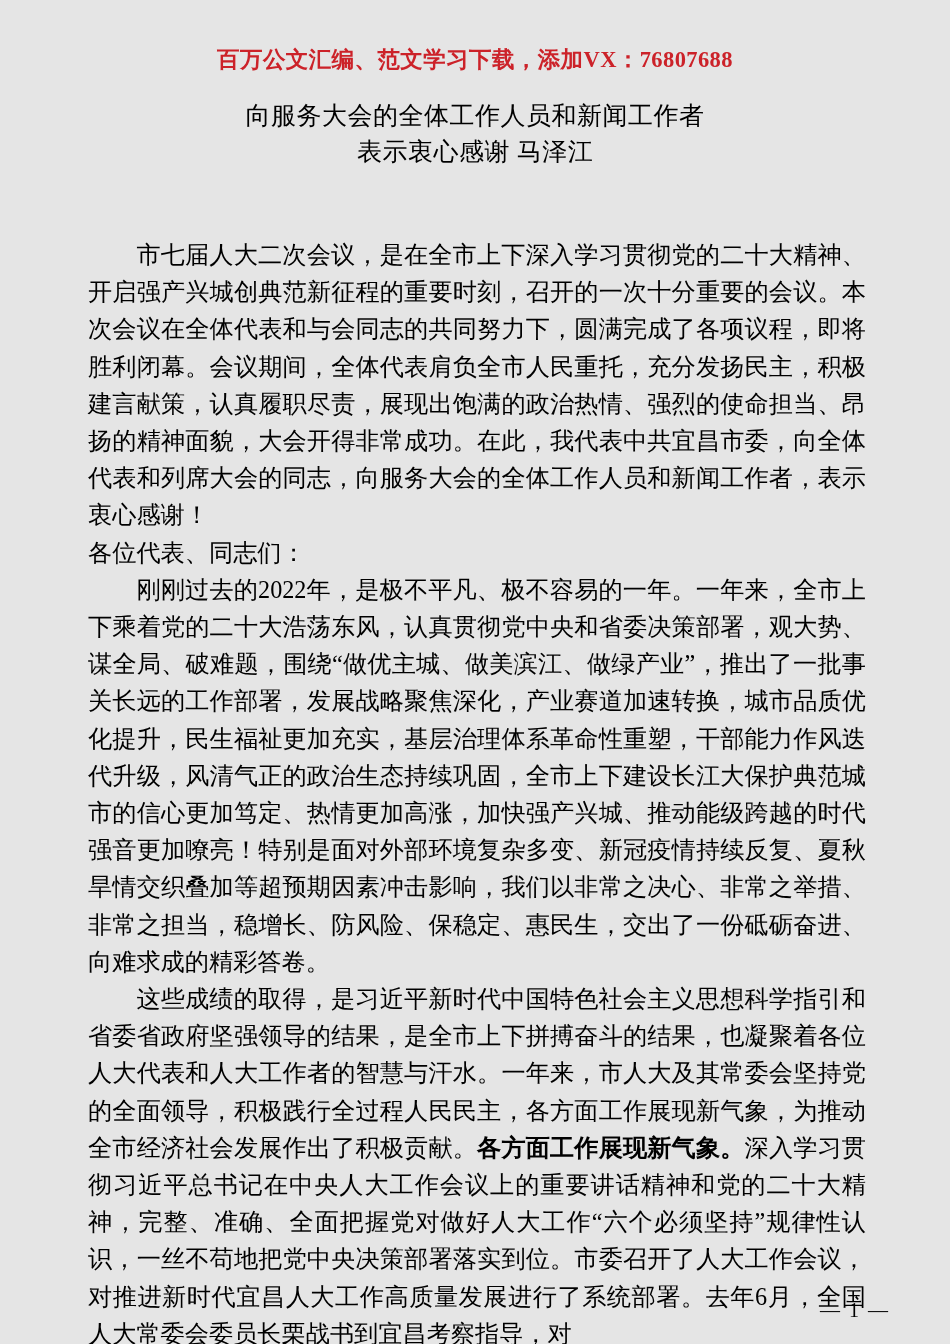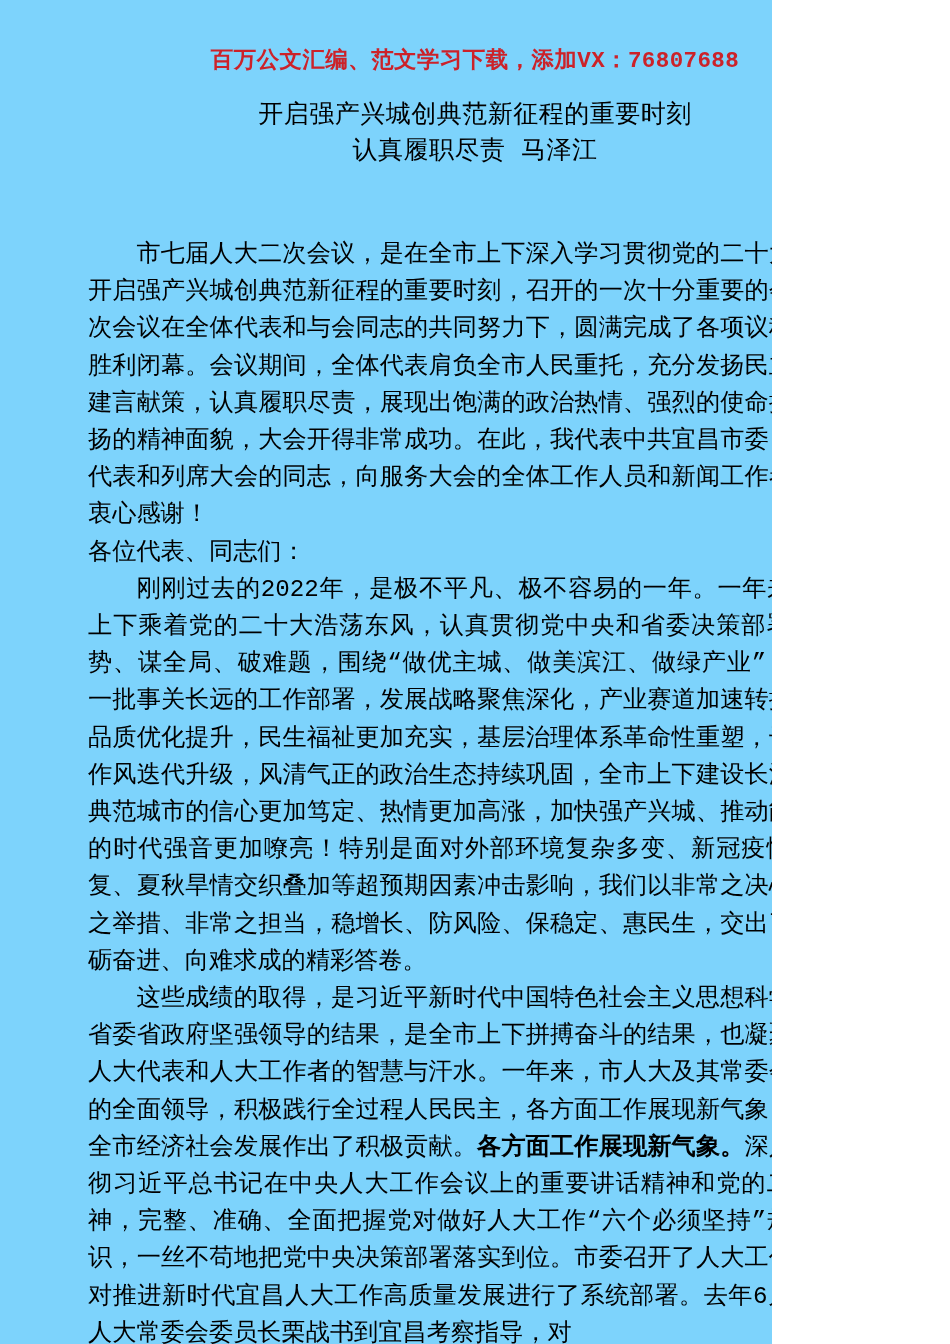--- a/index.html
+++ b/index.html
@@ -2,25 +2,25 @@
 <html><head>
 <meta charset="utf-8">
 <style>
   html, body {
     margin: 0;
     padding: 0;
     background: #ffffff;
   }
   .page {
     position: relative;
-    width: 772px;
+    width: 950px;
     height: 1344px;
-    background: #7dd3fc;
+    background: #e5e5e5;
     overflow: hidden;
-    font-family: Liberation Mono, monospace;
+    font-family: Liberation Serif, serif;
     box-sizing: border-box;
   }
 
   
   .watermark {
     position: absolute;
     top: 44px;
     left: 0;
     width: 950px;
     text-align: center;
@@ -97,22 +97,22 @@
   }
 </style>
 </head>
 <body>
 
 <div class="page">
 
   <div class="watermark">百万公文汇编、范文学习下载，添加VX：76807688</div>
 
   <div class="title-block">
-    <div class="doc-title">开启强产兴城创典范新征程的重要时刻</div>
-    <div class="doc-byline">认真履职尽责  马泽江</div>
+    <div class="doc-title">向服务大会的全体工作人员和新闻工作者</div>
+    <div class="doc-byline">表示衷心感谢  马泽江</div>
   </div>
 
   <div class="body-area">
 
     <p class="para indent">市七届人大二次会议，是在全市上下深入学习贯彻党的二十大精神、开启强产兴城创典范新征程的重要时刻，召开的一次十分重要的会议。本次会议在全体代表和与会同志的共同努力下，圆满完成了各项议程，即将胜利闭幕。会议期间，全体代表肩负全市人民重托，充分发扬民主，积极建言献策，认真履职尽责，展现出饱满的政治热情、强烈的使命担当、昂扬的精神面貌，大会开得非常成功。在此，我代表中共宜昌市委，向全体代表和列席大会的同志，向服务大会的全体工作人员和新闻工作者，表示衷心感谢！</p>
 
     <p class="para">各位代表、同志们：</p>
 
     <p class="para indent">刚刚过去的2022年，是极不平凡、极不容易的一年。一年来，全市上下乘着党的二十大浩荡东风，认真贯彻党中央和省委决策部署，观大势、谋全局、破难题，围绕“做优主城、做美滨江、做绿产业”，推出了一批事关长远的工作部署，发展战略聚焦深化，产业赛道加速转换，城市品质优化提升，民生福祉更加充实，基层治理体系革命性重塑，干部能力作风迭代升级，风清气正的政治生态持续巩固，全市上下建设长江大保护典范城市的信心更加笃定、热情更加高涨，加快强产兴城、推动能级跨越的时代强音更加嘹亮！特别是面对外部环境复杂多变、新冠疫情持续反复、夏秋旱情交织叠加等超预期因素冲击影响，我们以非常之决心、非常之举措、非常之担当，稳增长、防风险、保稳定、惠民生，交出了一份砥砺奋进、向难求成的精彩答卷。</p>
 

